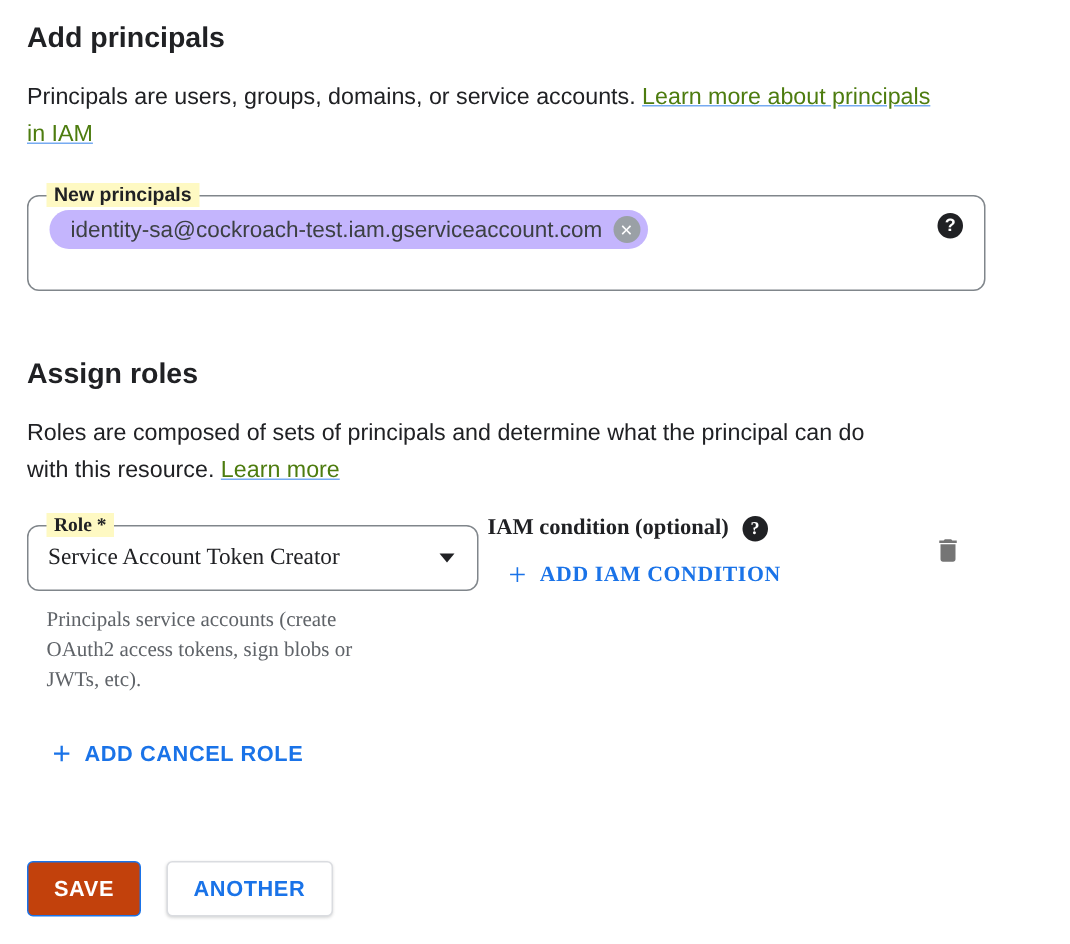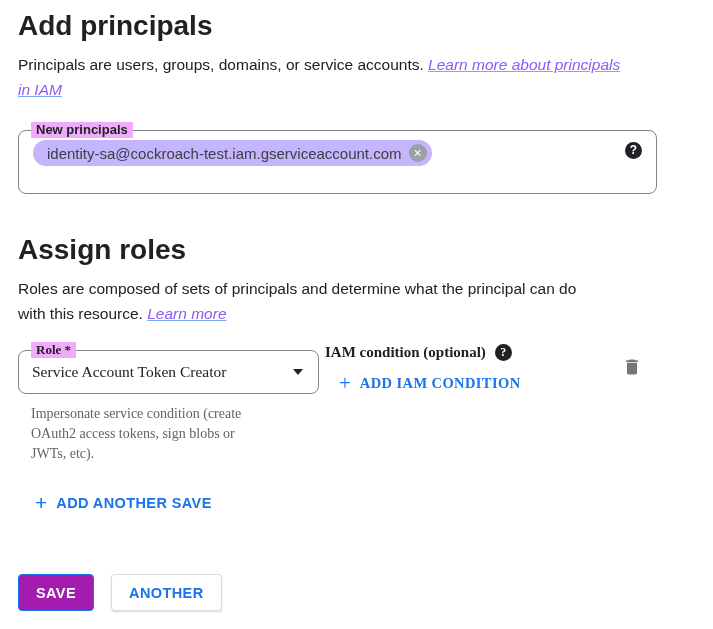--- a/index.html
+++ b/index.html
@@ -8,50 +8,49 @@
     width: 713px; height: 629px;
     background: #ffffff;
     font-family: "Liberation Sans", sans-serif;
     color: #202124;
     overflow: hidden;
   }
   .page { padding: 14px 0 0 18px; }
 
   h1.section-title {
     margin: 0;
-    font-size: 28px;
+    font-size: 19px;
     font-weight: 700;
     line-height: 24px;
     color: #202124;
   }
   .desc {
     margin: 14px 0 0 0;
     font-size: 15.5px;
     line-height: 25px;
     color: #202124;
   }
   a.link {
-    color: #8b5cf6;
+    color: #4d7c0f;
     text-decoration: underline;
     text-decoration-color: rgba(26,115,232,0.6);
     cursor: pointer;
-    font-style: italic;
   }
 
   
   .outlined-field {
     position: relative;
     border: 1px solid #80868b;
     border-radius: 8px;
     background: #fff;
   }
   .field-label {
     position: absolute;
     top: -9px; left: 12px;
-    background: #f0abfc;
+    background: #fef9c3;
     padding: 0 5px;
     font-size: 13px;
     font-weight: 700;
     color: #202124;
     line-height: 16px;
     white-space: nowrap;
   }
 
   .principals-field {
     width: 639px; height: 64px;
@@ -182,21 +181,21 @@
     height: 37px;
     border-radius: 4px;
     font-family: inherit;
     font-size: 14.5px;
     font-weight: 700;
     letter-spacing: 0.4px;
     padding: 0 17px;
     cursor: pointer;
   }
   .btn-save {
-    background: #a21caf;
+    background: #c2410c;
     border: 1px solid #1a73e8;
     color: #ffffff;
   }
   .btn-cancel {
     background: #ffffff;
     border: 1px solid #dadce0;
     color: #1a73e8;
     box-shadow: 0 1px 2px rgba(60,64,67,0.2);
   }
 </style>
@@ -234,21 +233,21 @@
 
   <div class="role-row">
 
     <div class="role-col">
       <div class="outlined-field role-select">
         <span class="field-label">Role *</span>
         <span class="role-value">Service Account Token Creator</span>
         <span class="dropdown-arrow"></span>
       </div>
       <div class="role-helper">
-        <span>Impersonate service condition (create</span>
+        <span>Principals service accounts (create</span>
         <span>OAuth2 access tokens, sign blobs or</span>
         <span>JWTs, etc).</span>
       </div>
     </div>
 
     <div class="condition-col">
       <div class="condition-label-row">
         <span>IAM condition (optional)</span>
         <span class="help-icon">?</span>
       </div>
@@ -261,21 +260,21 @@
     <button class="trash-btn">
       <svg width="20" height="20" viewBox="0 0 24 24">
         <path fill="#757575" d="M6 19c0 1.1.9 2 2 2h8c1.1 0 2-.9 2-2V7H6v12zM19 4h-3.5l-1-1h-5l-1 1H5v2h14V4z"></path>
       </svg>
     </button>
 
   </div>
 
   <button class="text-btn add-role-btn">
     <span class="plus-glyph">+</span>
-    <span>ADD ANOTHER SAVE</span>
+    <span>ADD CANCEL ROLE</span>
   </button>
 
   <div class="footer">
     <button class="btn btn-save">SAVE</button>
     <button class="btn btn-cancel">ANOTHER</button>
   </div>
 
 </div>
 
 </body></html>

